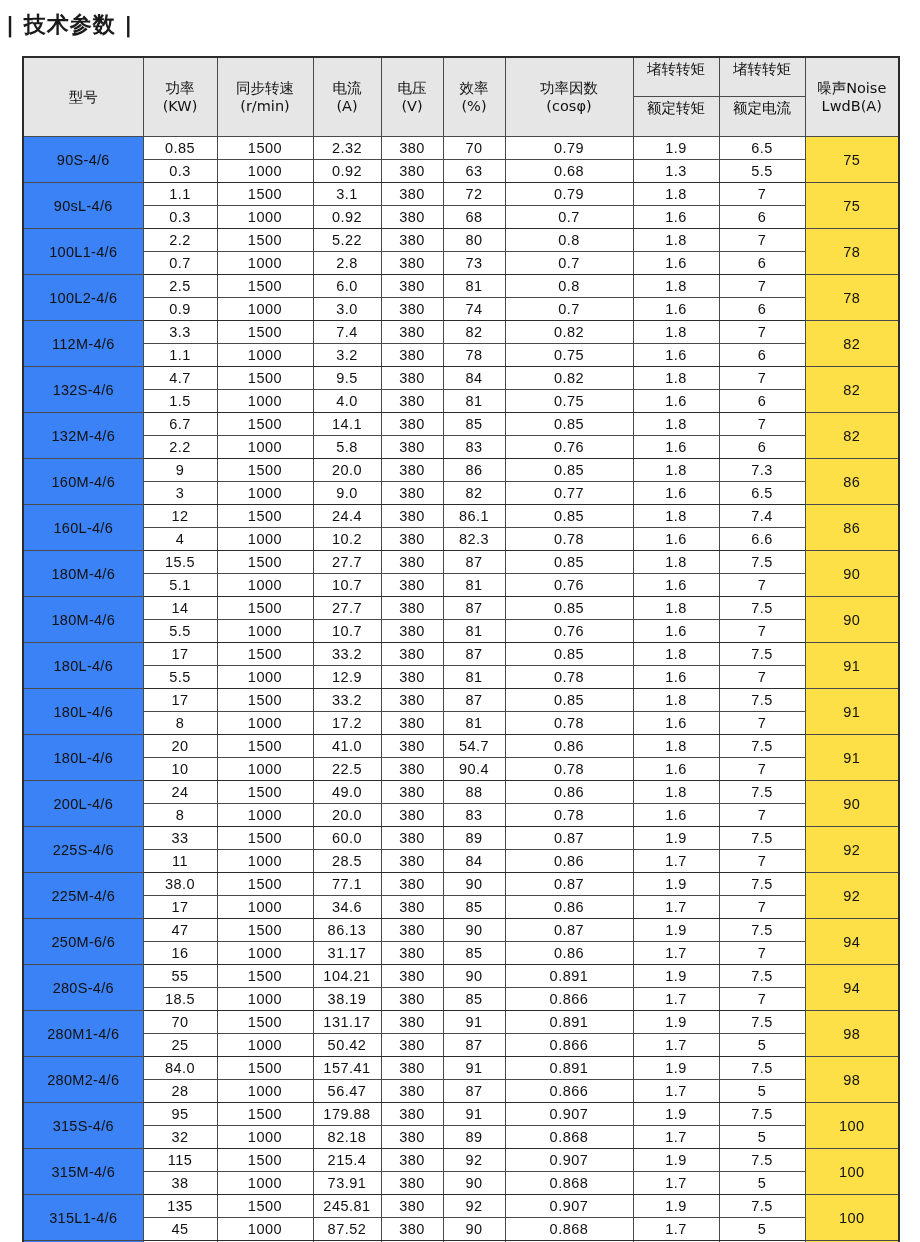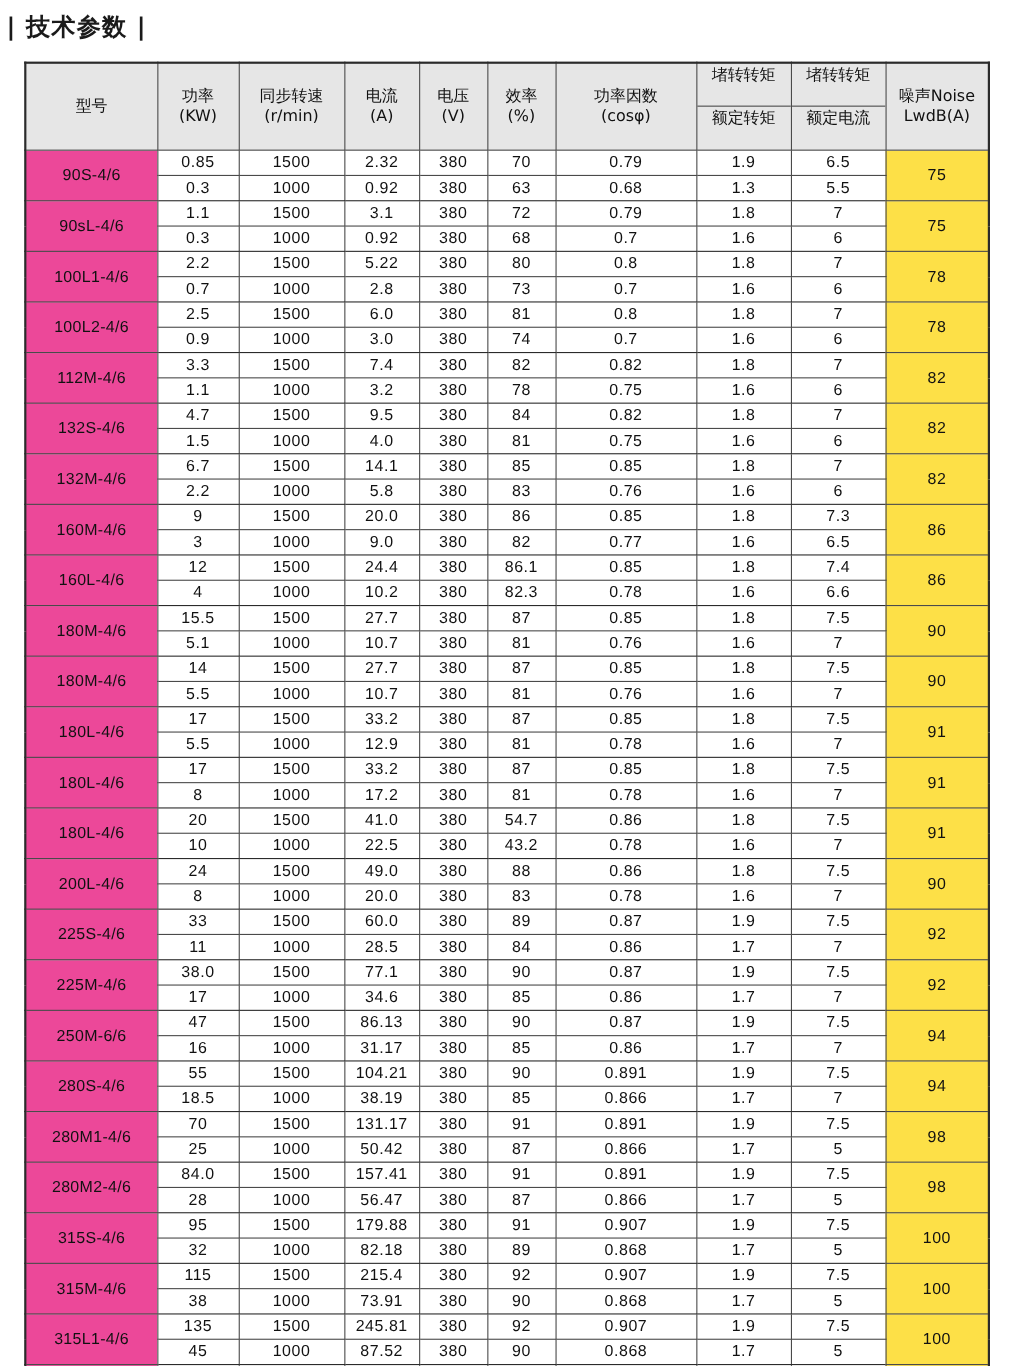--- a/index.html
+++ b/index.html
@@ -58,21 +58,21 @@
     padding: 0;
   }
   .sub-top, .sub-bot {
     display: block;
     height: 39px;
     line-height: 23px;
     font-size: 14.5px;
   }
   .sub-top { border-bottom: 1px solid #4a4a4a; }
   td.model {
-    background: #ec4899;
+    background: #3b82f6;
     font-size: 14.5px;
     letter-spacing: 0.3px;
     font-family: "Liberation Sans", sans-serif;
   }
   tbody td {
     height: 23px;
     font-size: 14.5px;
     letter-spacing: 0.5px;
     background: #ffffff;
   }
@@ -443,21 +443,21 @@
           <td>0.86</td>
           <td>1.8</td>
           <td>7.5</td>
           <td class="noise" rowspan="2">91</td>
         </tr>
         <tr class="grp-bot">
           <td>10</td>
           <td>1000</td>
           <td>22.5</td>
           <td>380</td>
-          <td>43.2</td>
+          <td>90.4</td>
           <td>0.78</td>
           <td>1.6</td>
           <td>7</td>
         </tr>
         <tr class="grp-top">
           <td class="model" rowspan="2">200L-4/6</td>
           <td>24</td>
           <td>1500</td>
           <td>49.0</td>
           <td>380</td>

